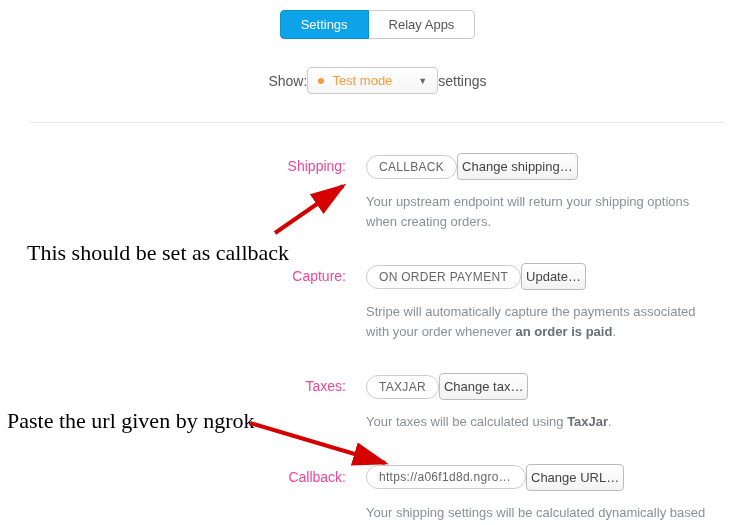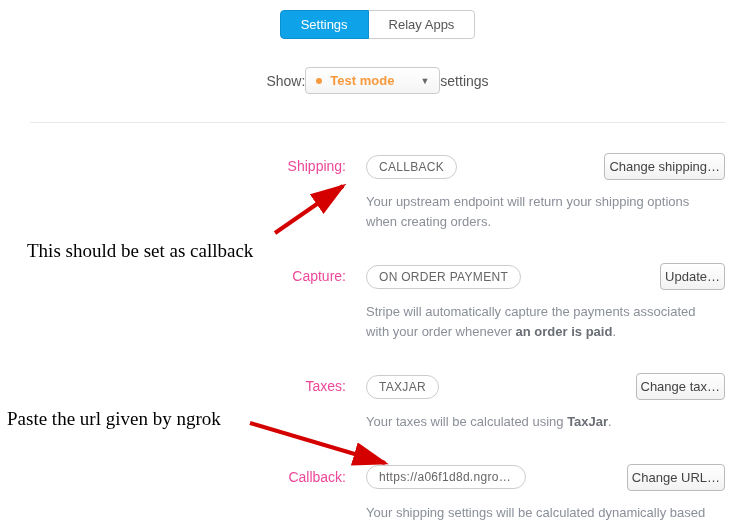--- a/index.html
+++ b/index.html
@@ -61,21 +61,21 @@
     font-size: 13px;
   }
   .dot {
     width: 6px; height: 6px;
     background: #f79a3e;
     border-radius: 50%;
     margin-right: 8px;
   }
   .dropdown .sel {
     color: #f79a3e;
-    font-weight: 700;
+    font-weight: 400;
     margin-right: 26px;
   }
   .dropdown .caret {
     font-size: 9px;
     color: #666;
   }
   hr.sep {
     border: none;
     border-top: 1px solid #e8e8e8;
     margin: 0 0 30px 0;
@@ -91,23 +91,22 @@
     padding-right: 20px;
     color: #ec4899;
     padding-top: 5px;
   }
   .setting-body {
     flex: 1;
   }
   .setting-controls {
     display: flex;
     align-items: center;
-    gap: 20px;
+    gap: 0;
     flex-wrap: wrap;
-    justify-content: space-between;
   }
   .pill {
     display: inline-block;
     border: 1px solid #ccc;
     border-radius: 14px;
     padding: 4px 12px;
     font-size: 12px;
     color: #666;
     letter-spacing: 0.3px;
     background: #fff;
@@ -134,21 +133,21 @@
     max-width: 340px;
   }
   .help strong { color: #6a6e75; font-weight: 600; }
   .help a { color: #2b90d9; text-decoration: none; }
   .block { margin-bottom: 32px; }
 
   
   .annotation {
     position: absolute;
     font-family: "Liberation Serif", "Times New Roman", serif;
-    font-size: 19px;
+    font-size: 22px;
     color: #000;
   }
   .arrow {
     position: absolute;
     pointer-events: none;
   }
 </style>
 </head>
 <body>
 

